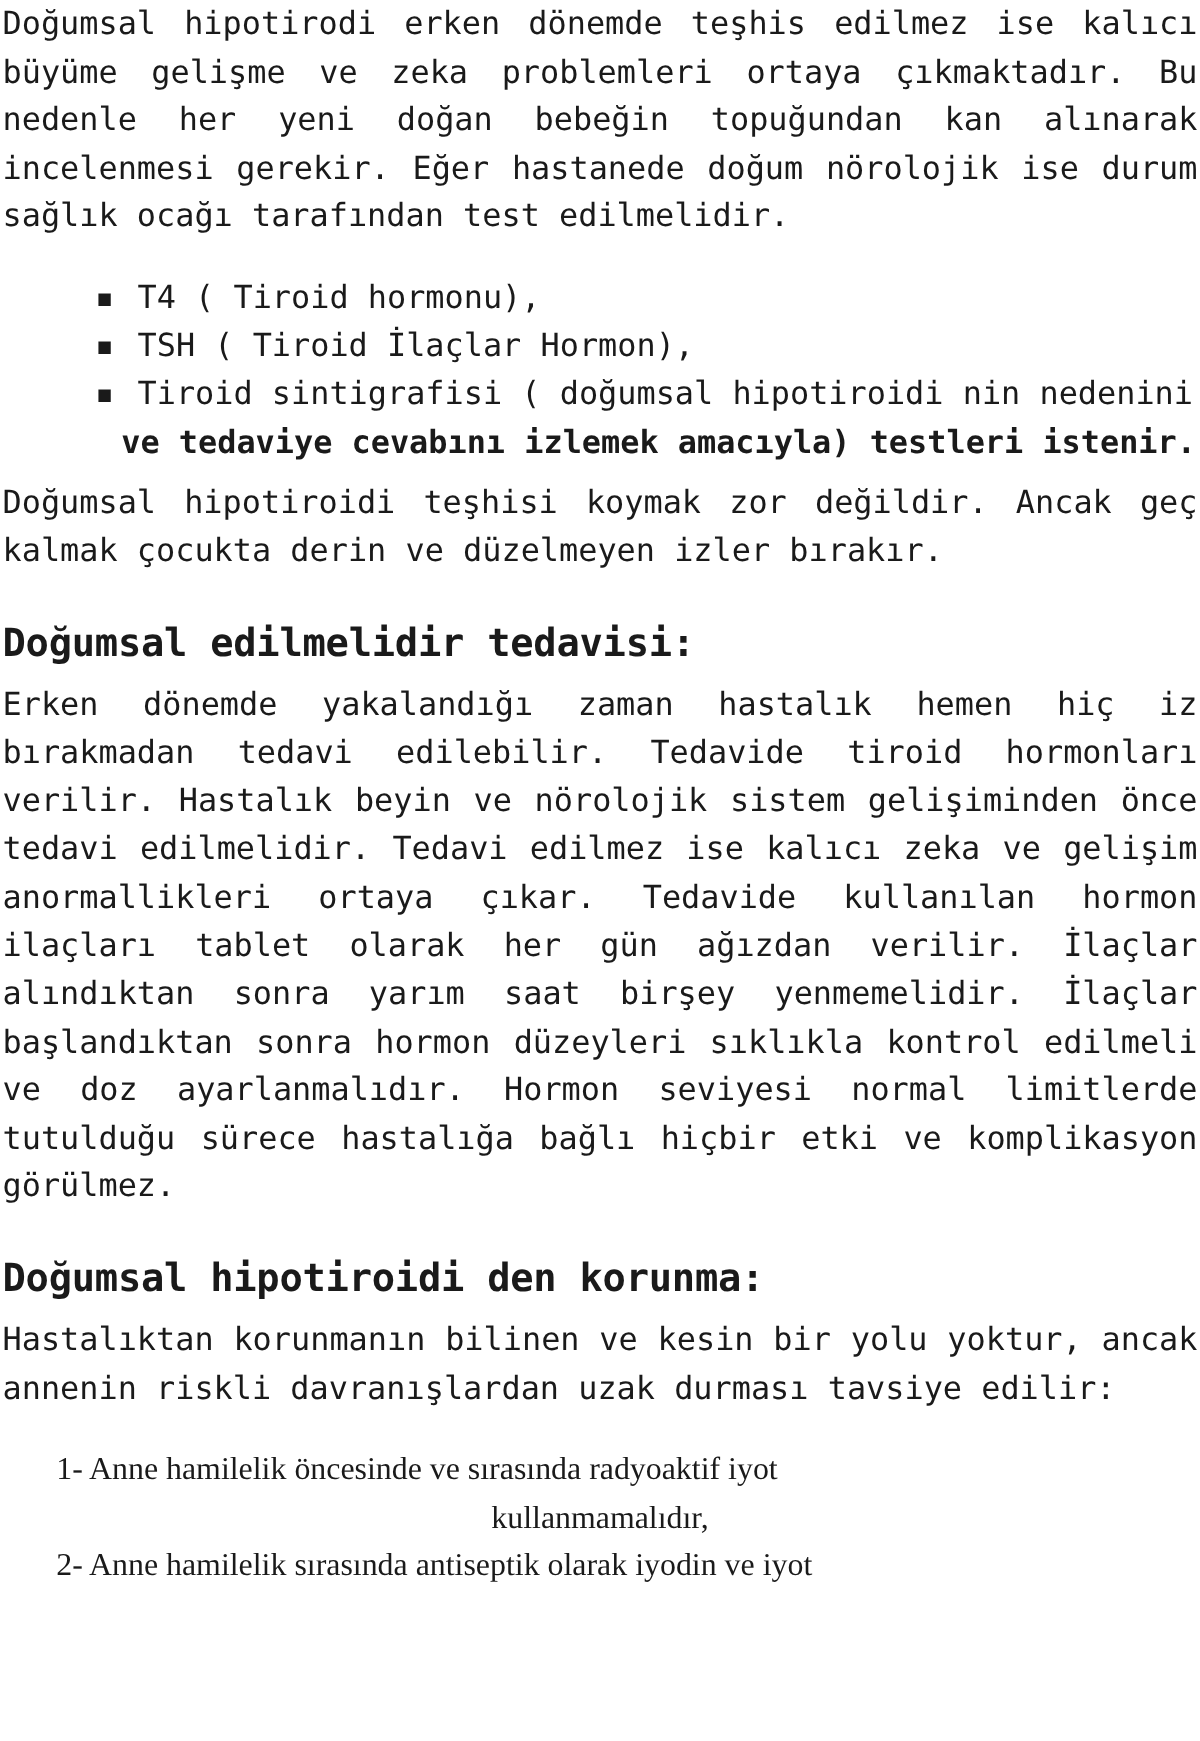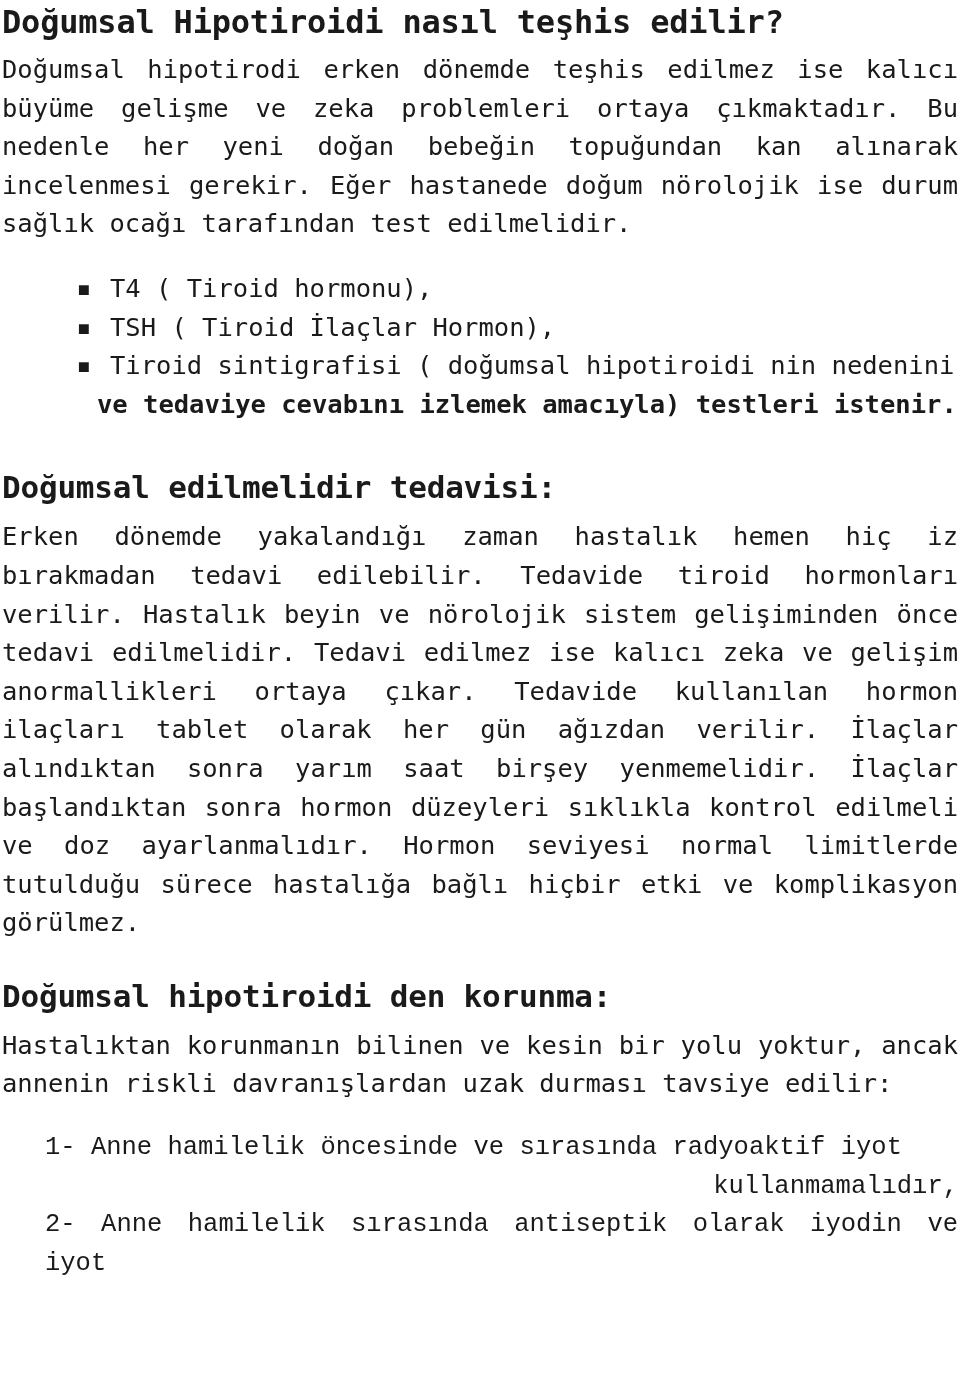--- a/index.html
+++ b/index.html
@@ -85,45 +85,44 @@
     margin-left: -13px;
     font-weight: bold;
   }
 
   ol.prevent-list {
     list-style: none;
     margin: 0;
     padding: 0;
   }
   ol.prevent-list li {
-    font-family: Liberation Mono, monospace;
+    font-family: Liberation Serif, serif;
     font-size: 25.5px;
     line-height: 38.6px;
     margin: 0;
     padding: 0 0 0 43px;
     text-align: justify;
     text-justify: inter-word;
     position: relative;
   }
   ol.prevent-list li .li-first {
     display: block;
     text-align: justify;
   }
   ol.prevent-list li .li-rest {
     display: block;
     margin-left: -43px;
-    text-align: right;
+    text-align: center;
   }
 </style>
 </head>
 <body>
 
 <div class="page">
 
-  <h1 class="doc-title">Doğumsal Hipotiroidi nasıl teşhis edilir?</h1>
 
   <p class="body-text">Doğumsal hipotirodi erken dönemde teşhis edilmez ise kalıcı büyüme gelişme ve zeka problemleri ortaya çıkmaktadır. Bu nedenle her yeni doğan bebeğin topuğundan kan alınarak incelenmesi gerekir. Eğer hastanede doğum nörolojik ise durum sağlık ocağı tarafından test edilmelidir.</p>
 
 
   <div class="gap-md"></div>
 
   <ul class="test-list">
     <li>
       <span class="bullet-mark">▪</span>
       <span>T4 ( Tiroid hormonu),</span>
@@ -134,20 +133,21 @@
     </li>
     <li>
       <span class="bullet-mark">▪</span>
       <span>Tiroid sintigrafisi ( doğumsal hipotiroidi nin nedenini</span>
       <span class="cont-line">ve tedaviye cevabını izlemek amacıyla) testleri istenir.</span>
     </li>
   </ul>
 
   <div class="gap-sm"></div>
 
+  <p class="body-text">Doğumsal hipotiroidi teşhisi koymak zor değildir. Ancak geç kalmak çocukta derin ve düzelmeyen izler bırakır.</p>
 
   <div class="gap-lg"></div>
 
   <h2 class="section-title">Doğumsal edilmelidir tedavisi:</h2>
 
   <div class="gap-sm"></div>
 
   <p class="body-text">Erken dönemde yakalandığı zaman hastalık hemen hiç iz bırakmadan tedavi edilebilir. Tedavide tiroid hormonları verilir. Hastalık beyin ve nörolojik sistem gelişiminden önce tedavi edilmelidir. Tedavi edilmez ise kalıcı zeka ve gelişim anormallikleri ortaya çıkar. Tedavide kullanılan hormon ilaçları tablet olarak her gün ağızdan verilir. İlaçlar alındıktan sonra yarım saat birşey yenmemelidir. İlaçlar başlandıktan sonra hormon düzeyleri sıklıkla kontrol edilmeli ve doz ayarlanmalıdır. Hormon seviyesi normal limitlerde tutulduğu sürece hastalığa bağlı hiçbir etki ve komplikasyon görülmez.</p>
 
   <div class="gap-lg"></div>

